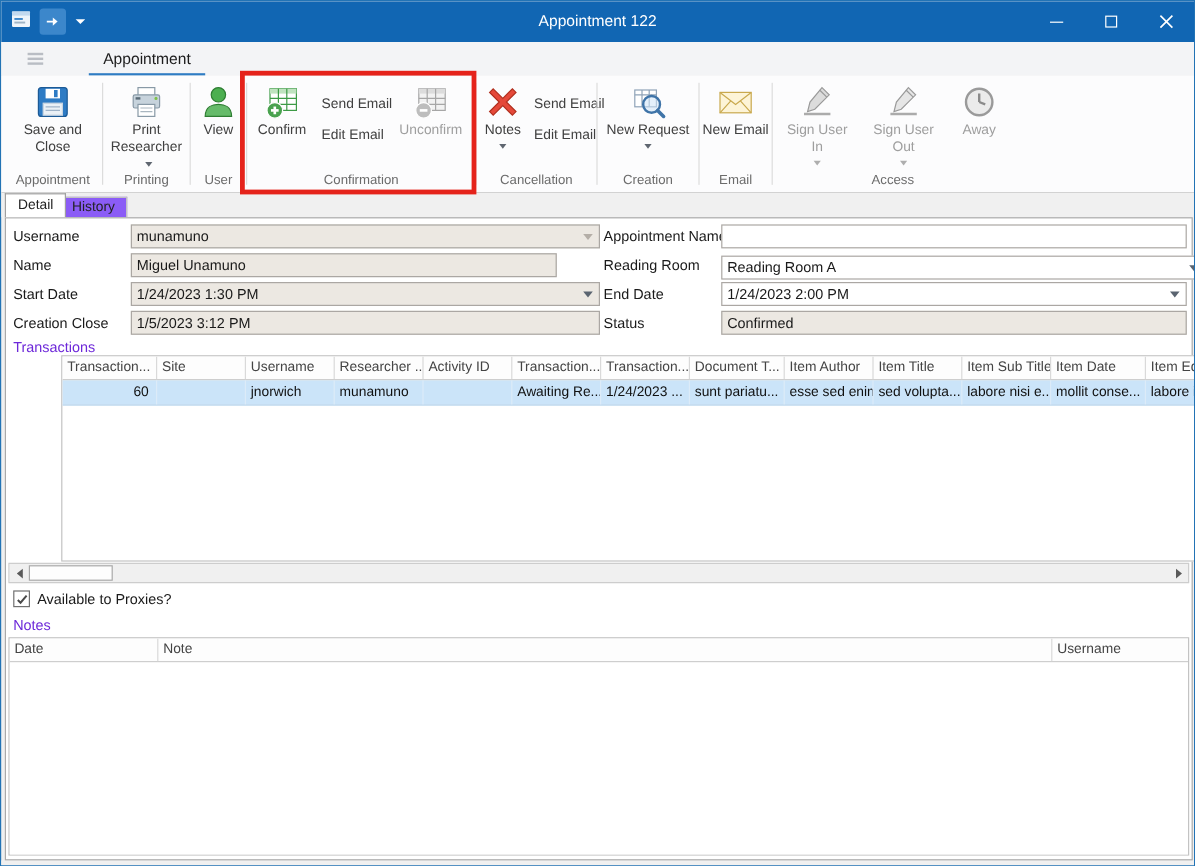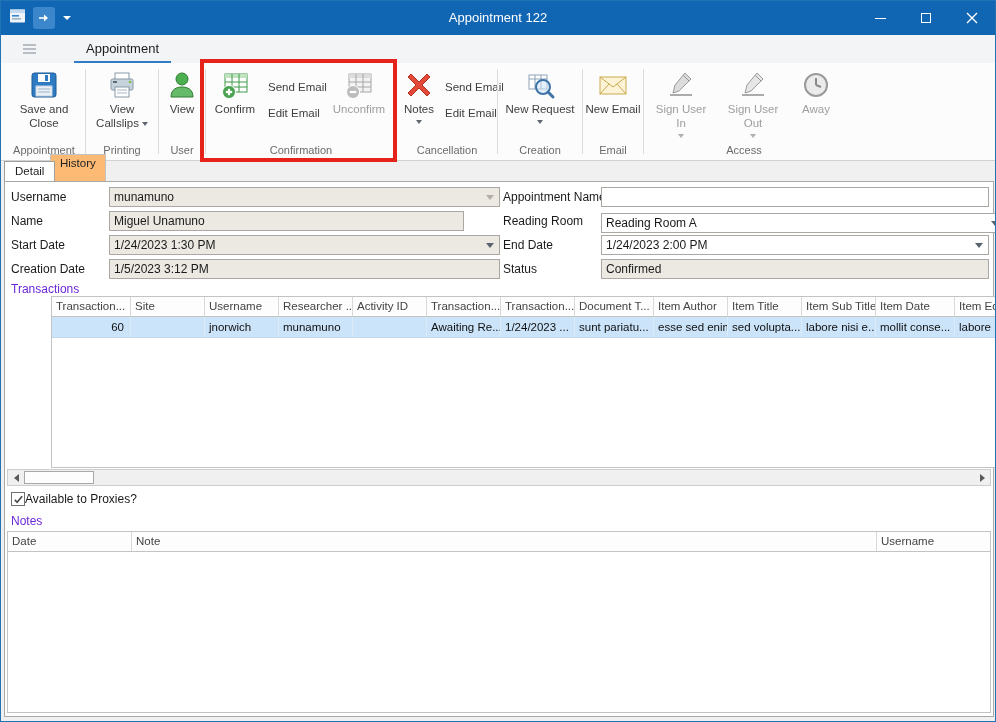--- a/index.html
+++ b/index.html
@@ -38,21 +38,21 @@
   .smallstack { display:flex; flex-direction:column; padding:14px 4px 0 6px; gap:14px; }
   .smallbtn { font-size:11.5px; color:#404040; text-align:left; white-space:nowrap; cursor:default; }
 
   
   .annotation { position:absolute; left:199px; top:58px; width:197px; height:103px; border:4px solid #e5231b; z-index:50; pointer-events:none; }
 
   
   .docstrip { position:absolute; top:160px; left:0; right:0; height:20px; background:#f0f0f0; }
   .dtab { position:absolute; bottom:0; font-size:11.5px; color:#222; text-align:center; cursor:default; }
   .dtab.active { left:3px; height:20px; line-height:19px; padding:0 10px; background:#fff; border:1px solid #9f9f9f; border-bottom:none; z-index:3; }
-  .dtab.inactive { left:49px; height:27px; line-height:16px; padding:0 9px; background:#fdba74; border:1px solid #c2c2c2; border-bottom:none; }
+  .dtab.inactive { left:49px; height:17px; line-height:16px; padding:0 9px; background:#8b5cf6; border:1px solid #c2c2c2; border-bottom:none; }
 
   
   .panel { position:absolute; left:3px; top:180px; width:990px; height:536px; background:#fff; border:1px solid #a9a9a9; z-index:2; }
   .fl { position:absolute; font-size:12px; color:#1a1a1a; white-space:nowrap; }
   .combo { position:absolute; height:20px; }
   .combo input { width:100%; height:100%; border:1px solid #aba7a3; font-family:"Liberation Sans", sans-serif; font-size:12px; color:#1a1a1a; padding:0 18px 0 4px; outline:none; }
   .combo.plain input { padding-right:4px; }
   .combo input.beige { background:#ece8e2; }
   .combo input.white { background:#ffffff; }
   .arr { position:absolute; right:6px; top:8px; width:0; height:0; border-left:4px solid transparent; border-right:4px solid transparent; border-top:5px solid #5a6470; }
@@ -69,21 +69,21 @@
   .gd.last { flex:1 1 auto; border-right:none; }
   .gd.num { text-align:right; padding-right:6px; }
 
   .hscroll { position:absolute; left:2px; top:287px; width:984px; height:17px; background:#f0f0f0; border:1px solid #cdcdcd; display:flex; align-items:center; }
   .sb-btn { width:16px; height:15px; display:flex; align-items:center; justify-content:center; background:#f0f0f0; }
   .sb-right { margin-left:auto; }
   .tri-l { width:0; height:0; border-top:4px solid transparent; border-bottom:4px solid transparent; border-right:5px solid #5a5a5a; }
   .tri-r { width:0; height:0; border-top:4px solid transparent; border-bottom:4px solid transparent; border-left:5px solid #5a5a5a; }
   .sb-thumb { width:70px; height:13px; background:#fdfdfd; border:1px solid #a8a8a8; }
 
-  .chkrow { position:absolute; left:6px; top:310px; display:flex; align-items:center; }
+  .chkrow { position:absolute; left:6px; top:310px; display:flex; align-items:center; gap:6px; }
   .chk { width:14px; height:14px; background:#fff; border:1px solid #707070; display:flex; align-items:center; justify-content:center; }
   .chk svg { display:none; }
   .chk[data-checked="true"] svg { display:block; }
   .chklbl { font-size:12px; color:#1a1a1a; }
 
   .ngrid { position:absolute; left:2px; top:349px; width:984px; height:182px; border:1px solid #c3c3c3; background:#fff; overflow:hidden; }
   .nbody { height:161px; background:#fff; }
 
   .footer { position:absolute; left:0; right:0; bottom:0; height:4px; background:#f0f0f0; }
 </style>
@@ -164,21 +164,21 @@
             <svg width="32" height="32" viewBox="0 0 32 32">
                 <rect x="9" y="4" width="14" height="7" fill="#fff" stroke="#8899a6"></rect>
                 <rect x="5" y="10" width="22" height="11" rx="1.5" fill="#c7d3dc" stroke="#8899a6"></rect>
                 <rect x="7" y="12" width="4" height="2" fill="#5a6b78"></rect>
                 <circle cx="24" cy="13" r="1.3" fill="#7ec24a"></circle>
                 <rect x="9" y="18" width="14" height="10" fill="#fff" stroke="#8899a6"></rect>
                 <line x1="11" y1="21" x2="21" y2="21" stroke="#a9b6c0"></line>
                 <line x1="11" y1="24" x2="21" y2="24" stroke="#a9b6c0"></line>
               </svg>
           </span>
-          <span class="lblwrap"><span>View Callslips</span><i class="ddt"></i></span>
+          <span class="lblwrap"><span>Print Researcher</span><i class="ddt"></i></span>
         </div>
       </div>
       <div class="rglabel">Printing</div>
     </div>
     <i class="rsep"></i>
 
     <div class="rgroup" style="width:42px">
       <div class="rbtns" style="justify-content:center">
         <div class="bigbtn" style="width:40px">
           <span class="ico">
@@ -366,21 +366,21 @@
     <div class="combo" style="left:104px; top:53px; width:391px">
       <input class="beige" readonly="" value="1/24/2023 1:30 PM" style="">
       <i class="arr"></i>
     </div>
     <div class="fl" style="left:498px; top:56px">End Date</div>
     <div class="combo" style="left:596px; top:53px; width:388px">
       <input class="white" readonly="" value="1/24/2023 2:00 PM" style="">
       <i class="arr"></i>
     </div>
 
-    <div class="fl" style="left:6px; top:80px">Creation Date</div>
+    <div class="fl" style="left:6px; top:80px">Creation Close</div>
     <div class="combo plain" style="left:104px; top:77px; width:391px">
       <input class="beige" readonly="" value="1/5/2023 3:12 PM" style="">
     </div>
     <div class="fl" style="left:498px; top:80px">Status</div>
     <div class="combo plain" style="left:596px; top:77px; width:388px">
       <input class="beige" readonly="" value="Confirmed" style="">
     </div>
 
     <div class="sect" style="left:6px; top:100px">Transactions</div>
     <div class="tgrid">

